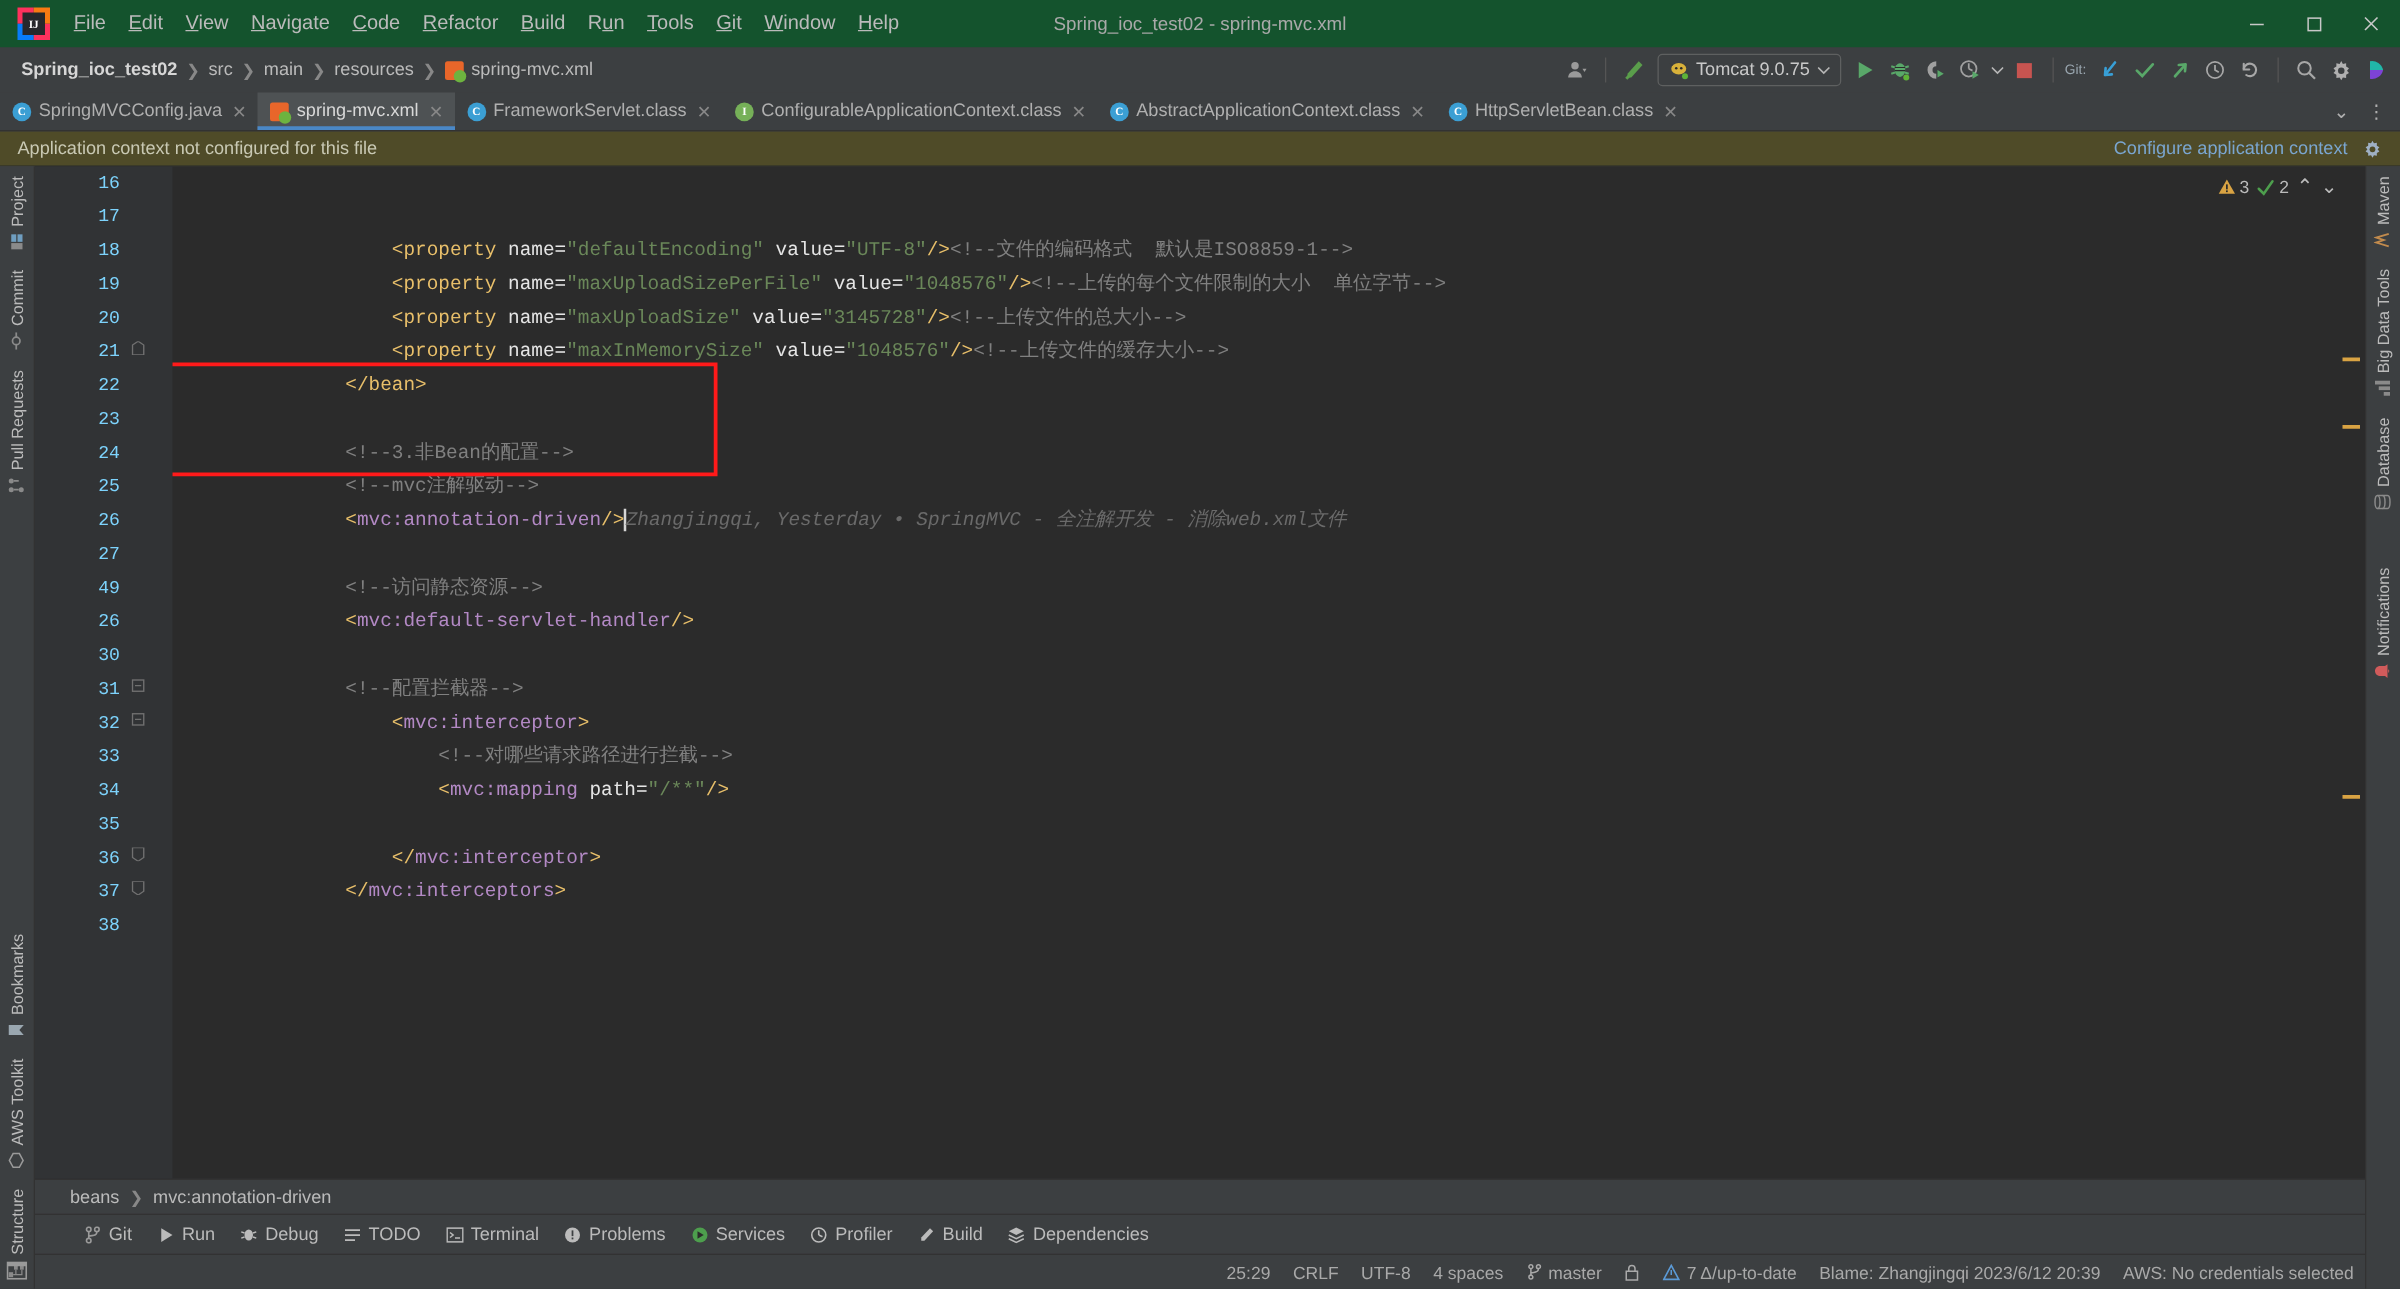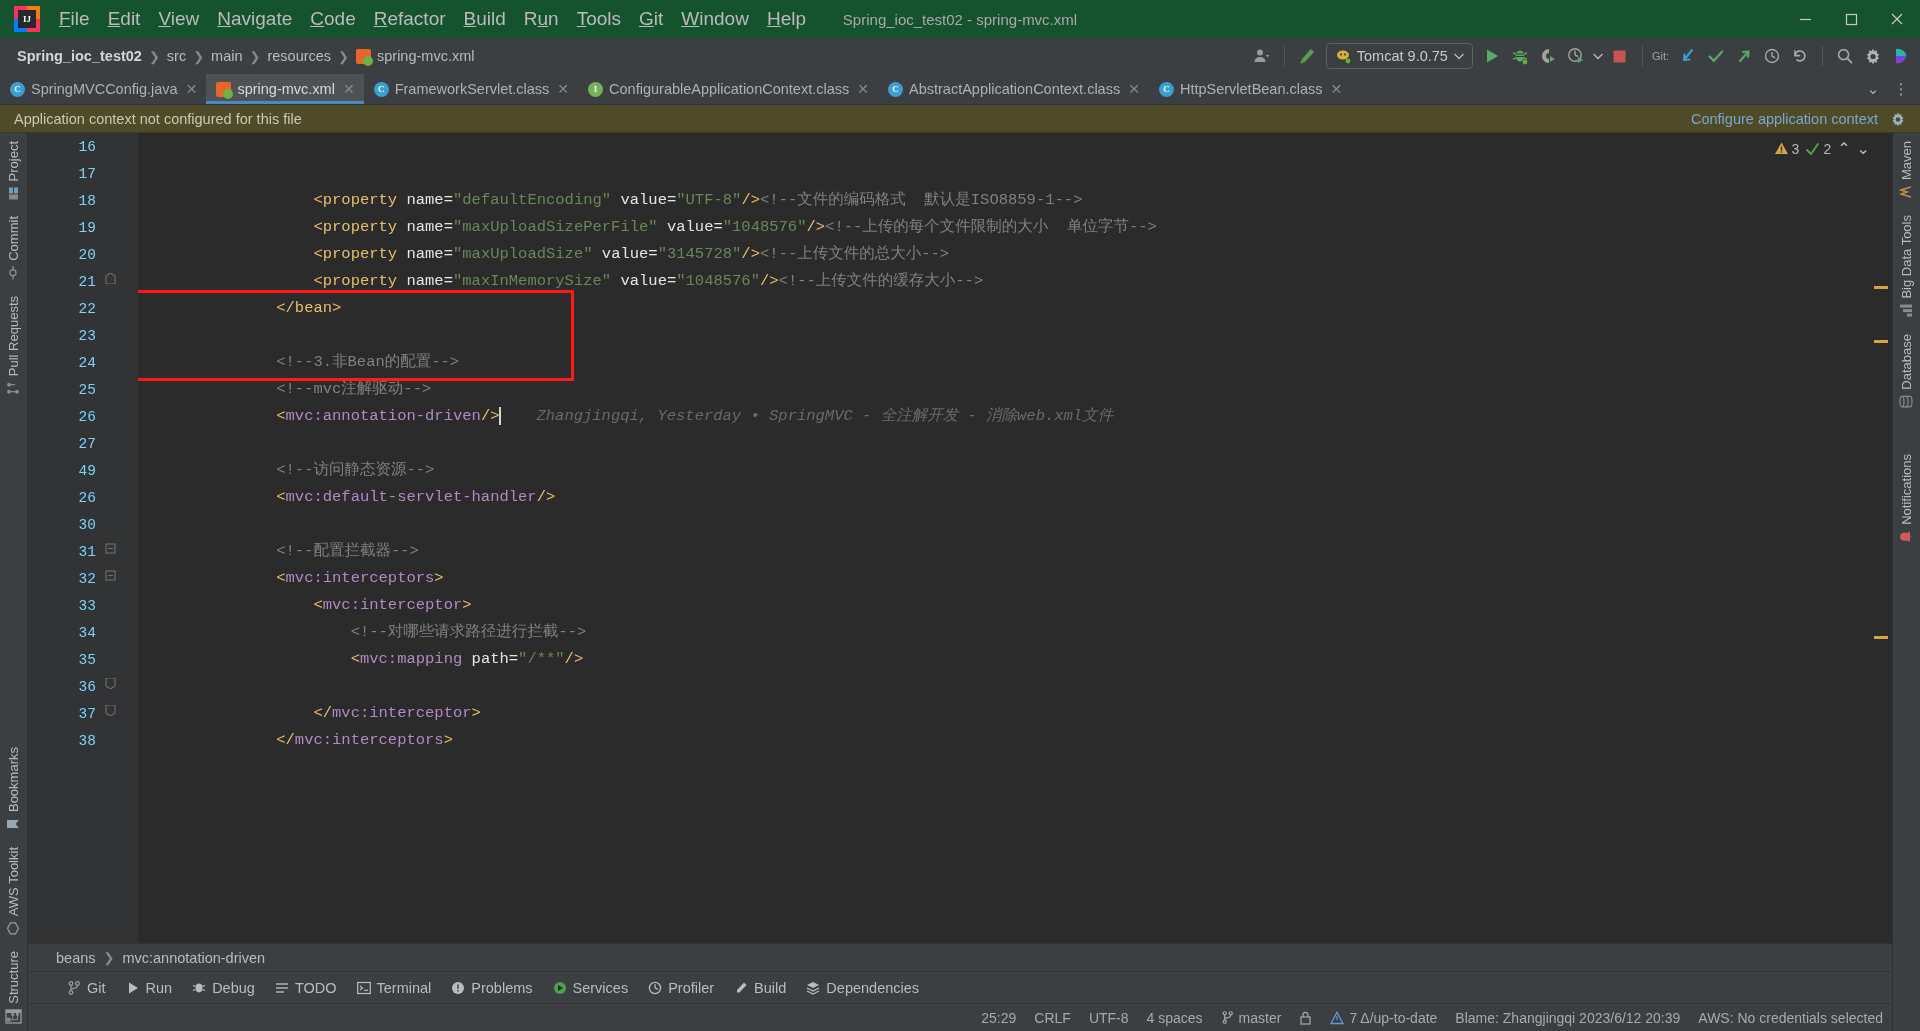--- a/index.html
+++ b/index.html
@@ -29,21 +29,21 @@
   .ij-logo .q2 { right:0; top:0; background:#f97a12; }
   .ij-logo .q3 { left:0; bottom:0; background:#087cfa; }
   .ij-logo .q4 { right:0; bottom:0; background:#fe315d; }
   .ij-logo .inner {
     position:absolute; left:4px; top:4px; width:18px; height:18px;
     background:#27282c; color:#fff; font-size:9px; font-weight:bold;
     display:flex; align-items:center; justify-content:center;
     font-family:"Liberation Serif", serif;
   }
   .menu-item {
-    padding: 4px 9px; font-size: 19px; color: #bbbbbb;
+    padding: 4px 9px; font-size: 16px; color: #bbbbbb;
     cursor: default; white-space: nowrap;
   }
   .menu-item u { text-decoration: underline; }
   .win-title {
     position: absolute; left: 50%; transform: translateX(-50%);
     font-size: 15px; color: #a9a9a9; white-space: nowrap;
   }
   .win-controls {
     position: absolute; right: 0; top: 0; height: 38px;
     display: flex; align-items: center;
@@ -639,35 +639,32 @@
           <span class="tg">    &lt;/bean&gt;</span>
         </div>
         <div class="cline"></div>
         <div class="cline">
           <span class="cmt">    &lt;!--3.非Bean的配置--&gt;</span>
         </div>
         <div class="cline">
           <span class="cmt">    &lt;!--mvc注解驱动--&gt;</span>
         </div>
         <div class="cline">
-          <span class="tg">    &lt;</span><span class="tgn">mvc:annotation-driven</span><span class="slash">/</span><span class="tg">&gt;</span><span class="caret"></span><span class="blame" style="margin-left:36px;">Zhangjingqi, Yesterday • SpringMVC - 全注解开发 - 消除web.xml文件</span>
+          <span class="tg">    &lt;</span><span class="tgn">mvc:annotation-driven</span><span class="slash">/</span><span class="tg">&gt;</span><span class="caret"></span><span class="blame" style="">Zhangjingqi, Yesterday • SpringMVC - 全注解开发 - 消除web.xml文件</span>
         </div>
         <div class="cline"></div>
         <div class="cline">
           <span class="cmt">    &lt;!--访问静态资源--&gt;</span>
         </div>
         <div class="cline">
           <span class="tg">    &lt;</span><span class="tgn">mvc:default-servlet-handler</span><span class="slash">/</span><span class="tg">&gt;</span>
         </div>
         <div class="cline"></div>
         <div class="cline">
           <span class="cmt">    &lt;!--配置拦截器--&gt;</span>
-        </div>
-        <div class="cline">
-          <span class="tg">    &lt;</span><span class="tgn">mvc:interceptors</span><span class="tg">&gt;</span>
         </div>
         <div class="cline">
           <span class="tg">        &lt;</span><span class="tgn">mvc:interceptor</span><span class="tg">&gt;</span>
         </div>
         <div class="cline">
           <span class="cmt">            &lt;!--对哪些请求路径进行拦截--&gt;</span>
         </div>
         <div class="cline">
           <span class="tg">            &lt;</span><span class="tgn">mvc:mapping</span> <span class="atn">path=</span><span class="atv">"/**"</span><span class="slash">/</span><span class="tg">&gt;</span>
         </div>

